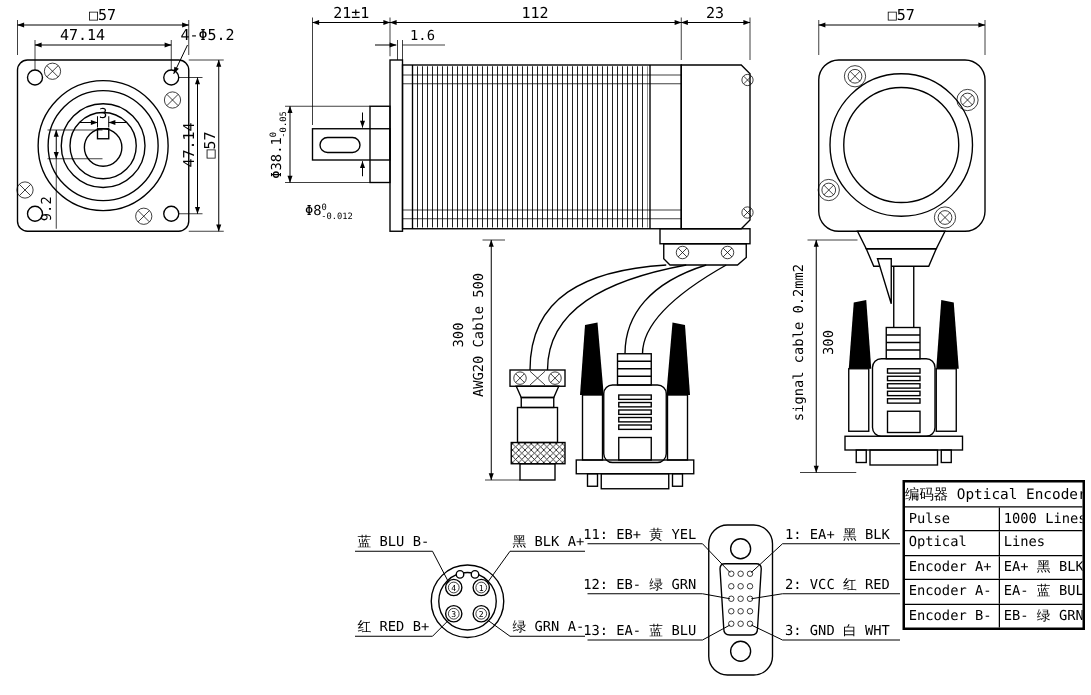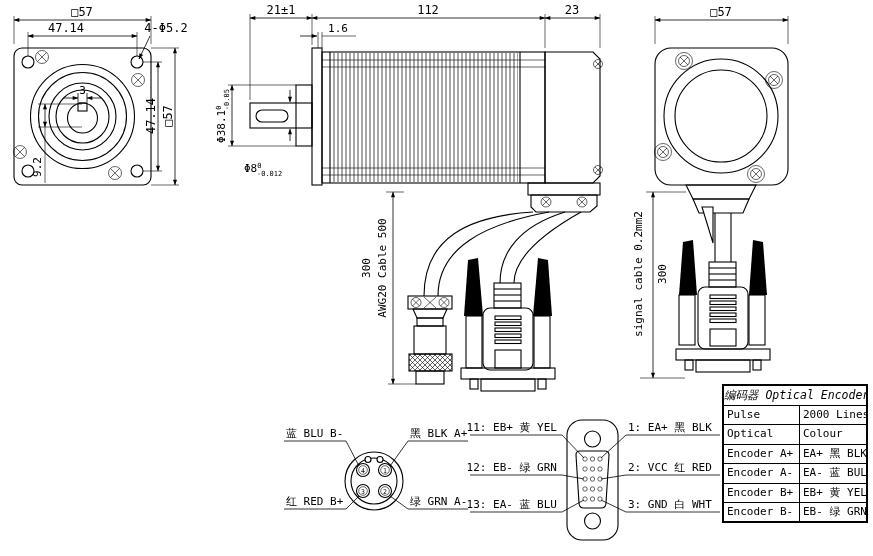--- a/index.html
+++ b/index.html
@@ -10,21 +10,21 @@
   .thin{stroke:#000;fill:none;stroke-width:0.6;}
   .dim{stroke:#000;fill:none;stroke-width:0.8;}
   .t{font-family:"DejaVu Sans Mono","Liberation Mono",monospace;font-size:12px;fill:#000;}
   .ts{font-size:11px;}
   .tol{font-size:7px;}
   .pin-num{font-size:6.5px;}
   .blackfill{fill:#000;stroke:none;}
   .whitefill{fill:#fff;stroke:#000;stroke-width:1.1;}
   
   #enc-table{position:absolute;left:722px;top:384px;width:146px;border:2px solid #000;background:#fff;box-sizing:border-box;}
-  #enc-table .hdr{height:19px;line-height:19px;text-align:center;font-size:11.5px;border-bottom:1px solid #000;white-space:nowrap;overflow:hidden;font-style:italic;}
+  #enc-table .hdr{height:19px;line-height:19px;text-align:center;font-size:11.5px;border-bottom:1px solid #000;white-space:nowrap;overflow:hidden;}
   #enc-table .tr{display:flex;height:18.4px;line-height:18.4px;border-bottom:1px solid #000;font-size:11px;white-space:nowrap;}
   #enc-table .tr:last-child{border-bottom:none;}
   #enc-table .td-l{width:76px;border-right:1px solid #000;padding-left:3px;box-sizing:border-box;overflow:hidden;}
   #enc-table .td-r{flex:1;padding-left:3px;overflow:hidden;}
 </style>
 </head>
 <body>
 
 <div id="stage">
 <svg width="873" height="556" viewBox="0 0 873 556">
@@ -349,36 +349,32 @@
     <text class="t ts" x="628" y="508">3: GND 白 WHT</text>
     <line class="dim" x1="626" y1="512" x2="720" y2="512"></line>
     <line class="dim" x1="626" y1="512" x2="601" y2="500"></line>
   </g>
 </svg>
 
 <div id="enc-table">
   <div class="hdr">编码器 Optical Encoder</div>
   <div class="tr">
         <div class="td-l">Pulse</div>
-        <div class="td-r">2000 Lines</div>
+        <div class="td-r">1000 Lines</div>
       </div>
   <div class="tr">
         <div class="td-l">Optical</div>
-        <div class="td-r">Colour</div>
+        <div class="td-r">Lines</div>
       </div>
   <div class="tr">
         <div class="td-l">Encoder A+</div>
         <div class="td-r">EA+ 黑 BLK</div>
       </div>
   <div class="tr">
         <div class="td-l">Encoder A-</div>
         <div class="td-r">EA- 蓝 BUL</div>
       </div>
   <div class="tr">
-        <div class="td-l">Encoder B+</div>
-        <div class="td-r">EB+ 黄 YEL</div>
-      </div>
-  <div class="tr">
         <div class="td-l">Encoder B-</div>
         <div class="td-r">EB- 绿 GRN</div>
       </div>
 </div>
 </div>
 
 </body></html>

